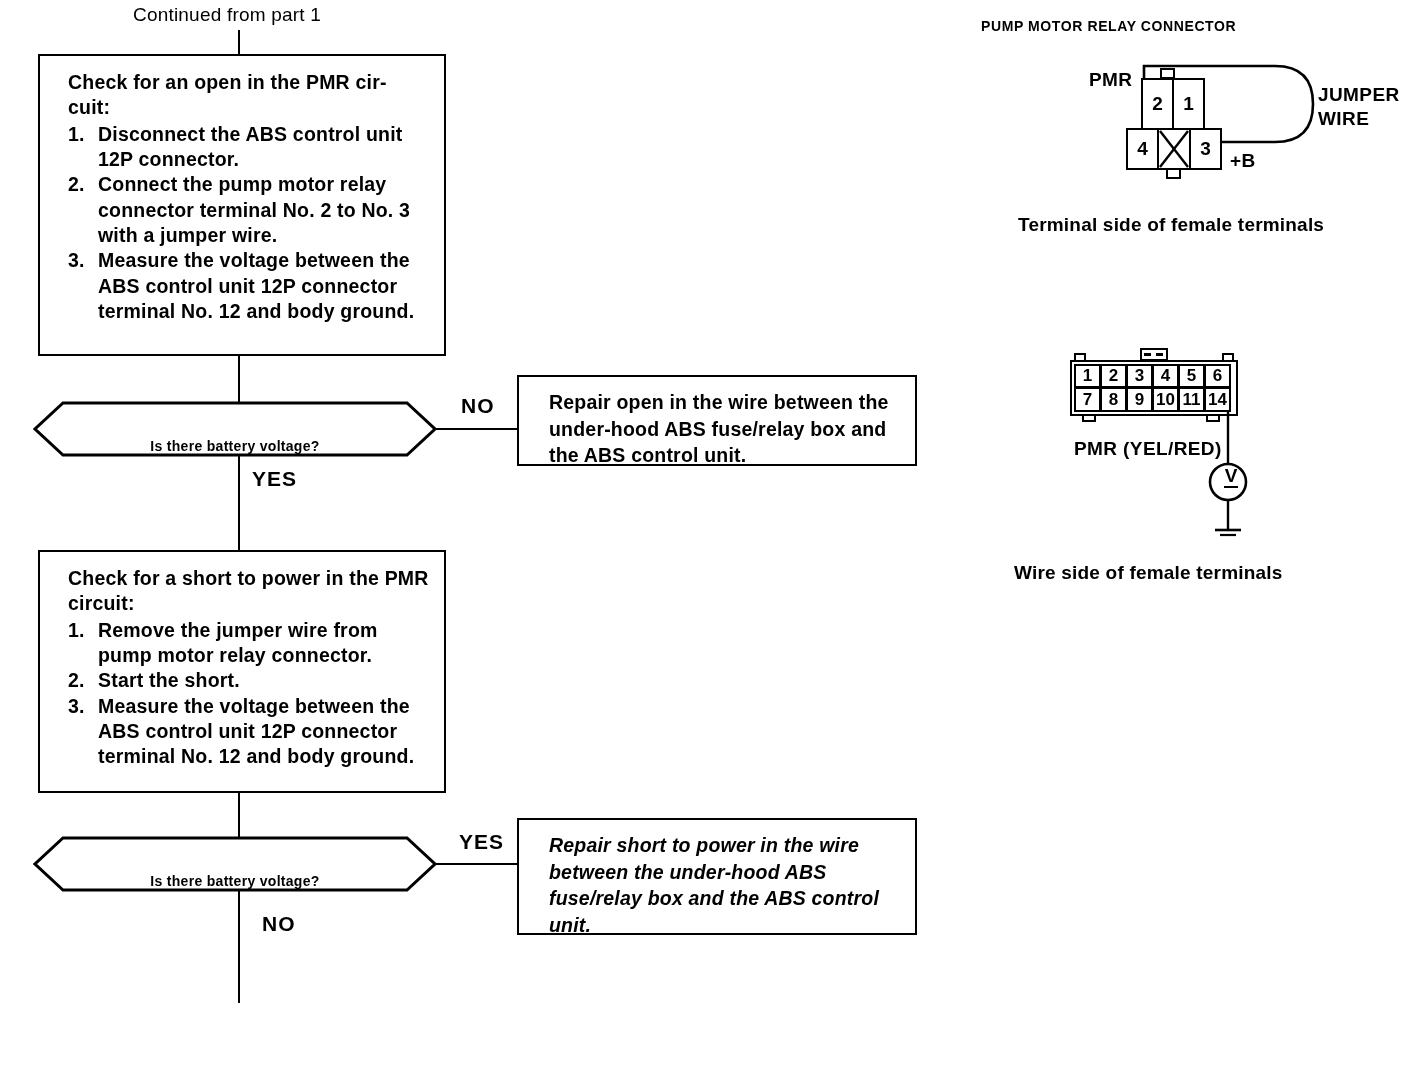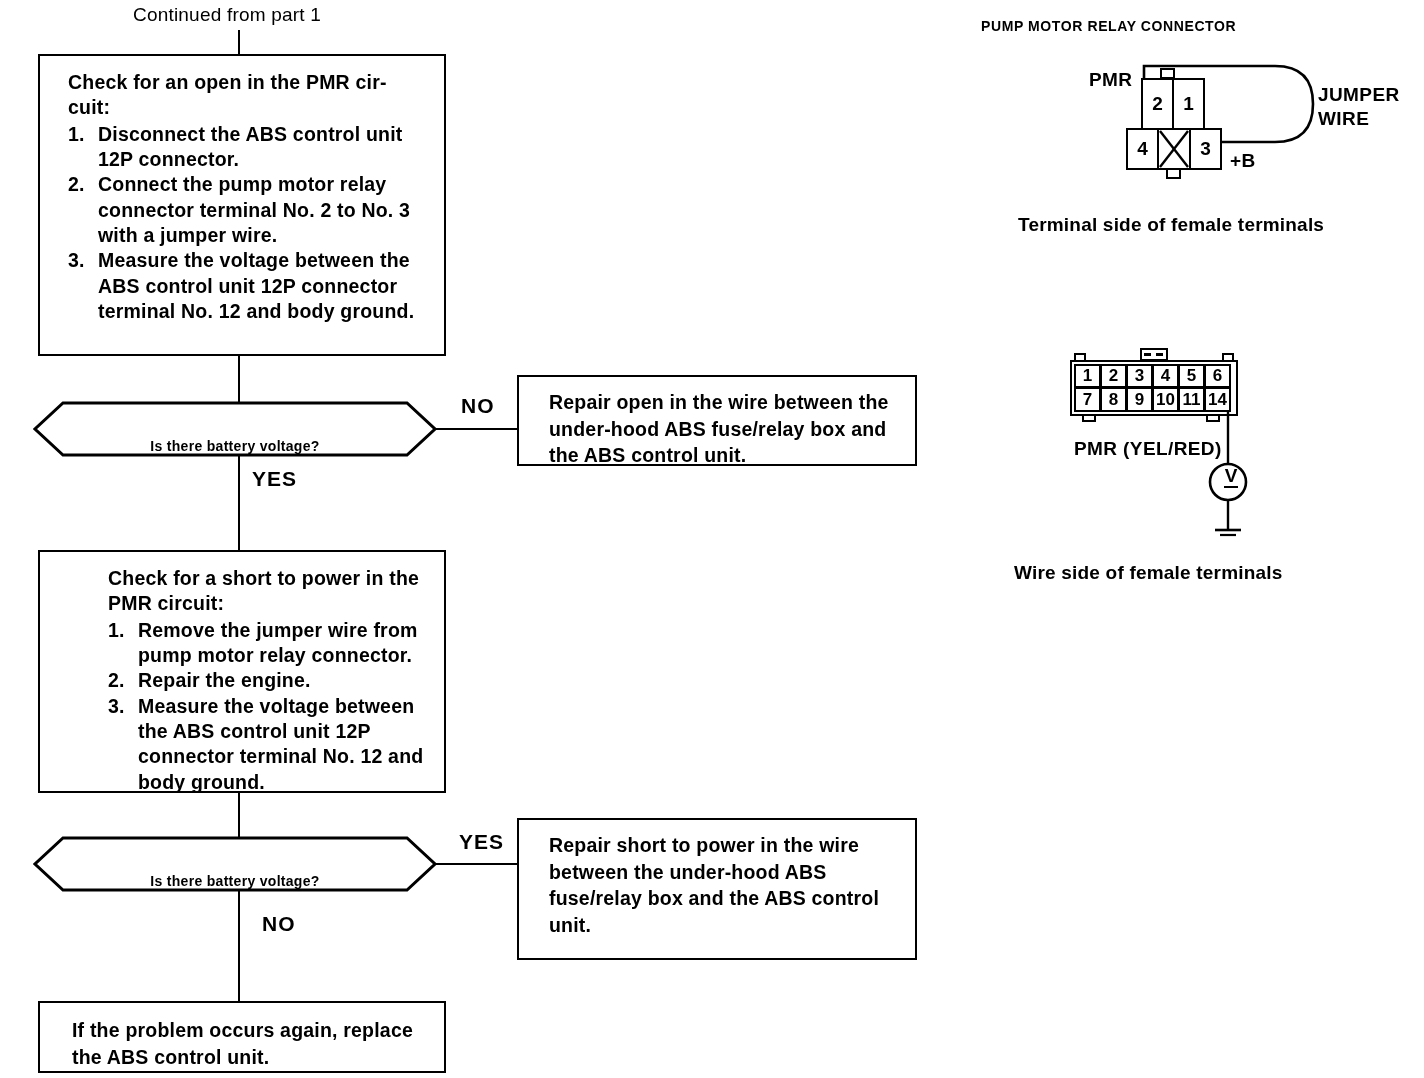--- a/index.html
+++ b/index.html
@@ -214,32 +214,32 @@
   <div class="hline" style="left:435px; top:428px; width:82px;"></div>
   <div class="branch" style="left:461px; top:394px;">NO</div>
 
   <div class="vline" style="left:238px; top:455px; height:99px;"></div>
   <div class="branch" style="left:252px; top:467px;">YES</div>
 
   <div class="box" style="left:517px; top:375px; width:400px; height:91px;">
     <div class="repairbox-inner">Repair open in the wire between the under-hood ABS fuse/relay box and the ABS control unit.</div>
   </div>
 
-  <div class="box" style="left:38px; top:550px; width:408px; height:243px;padding-left:40px;">
+  <div class="box" style="left:38px; top:550px; width:408px; height:243px;">
     <div class="flowbox-inner">
       <span class="head">Check for a short to power in the
 PMR circuit:</span>
       <ol class="steps">
         <li>
           <span class="num">1.</span>
           <span class="txt">Remove the jumper wire from pump motor relay connector.</span>
         </li>
         <li>
           <span class="num">2.</span>
-          <span class="txt">Repair the engine.</span>
+          <span class="txt">Start the short.</span>
         </li>
         <li>
           <span class="num">3.</span>
           <span class="txt">Measure the voltage between the ABS control unit 12P connector terminal No. 12 and body ground.</span>
         </li>
       </ol>
     </div>
   </div>
 
   <div class="vline" style="left:238px; top:793px; height:45px;"></div>
@@ -250,27 +250,24 @@
     </svg>
     <div class="hexlabel">Is there battery voltage?</div>
   </div>
 
   <div class="hline" style="left:435px; top:863px; width:82px;"></div>
   <div class="branch" style="left:459px; top:830px;">YES</div>
 
   <div class="vline" style="left:238px; top:890px; height:113px;"></div>
   <div class="branch" style="left:262px; top:912px;">NO</div>
 
-  <div class="box" style="left:517px; top:818px; width:400px; height:142px;">
+  <div class="box" style="left:517px; top:818px; width:400px; height:117px;font-style:italic;">
     <div class="repairbox-inner">Repair short to power in the wire between the under-hood ABS fuse/relay box and the ABS control unit.</div>
   </div>
 
-  <div class="box" style="left:38px; top:1001px; width:408px; height:72px;">
-    <div class="endbox-inner">If the problem occurs again, replace the ABS control unit.</div>
-  </div>
 
   <div class="conn-title" style="left:981px; top:18px;">PUMP MOTOR RELAY CONNECTOR</div>
 
   <div class="conn-note" style="left:1089px; top:69px;text-align:right;">PMR</div>
 
   <svg class="abs" style="left:1130px; top:58px;" width="190" height="110">
     <path d="M 14 30 L 14 8 L 145 8 Q 183 8 183 46 Q 183 84 145 84 L 70 84" fill="none" stroke="#000000" stroke-width="2.6" stroke-linecap="square"></path>
   </svg>
 
   <div class="conn-note" style="left:1318px; top:83px; line-height:1.25;">

